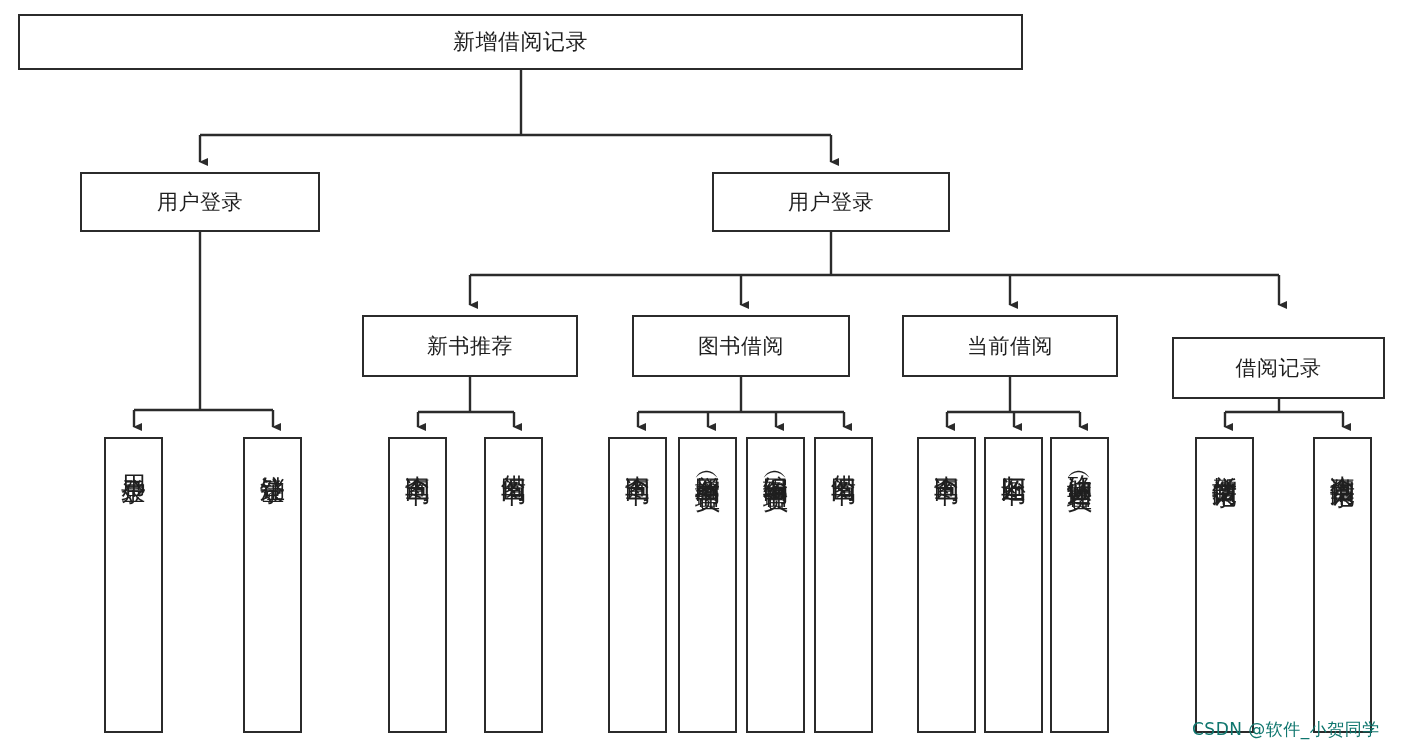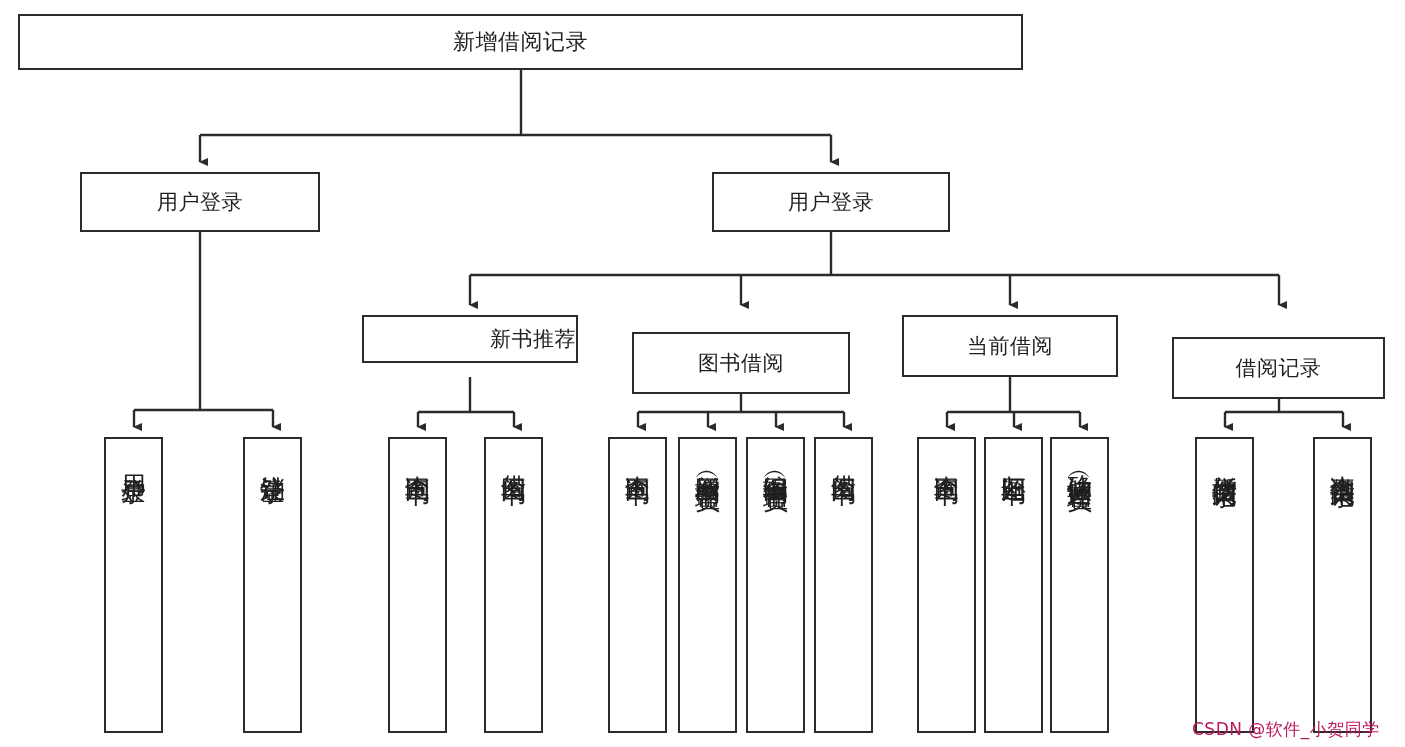--- a/index.html
+++ b/index.html
@@ -124,24 +124,24 @@
   <div id="nodes-layer">
       <div class="node horiz root" style="left: 18px; top: 14px; width: 1005px; height: 56px;">
         <span class="lbl">新增借阅记录</span>
       </div>
       <div class="node horiz" style="left: 80px; top: 172px; width: 240px; height: 60px;">
         <span class="lbl">用户登录</span>
       </div>
       <div class="node horiz" style="left: 712px; top: 172px; width: 238px; height: 60px;">
         <span class="lbl">用户登录</span>
       </div>
-      <div class="node horiz" style="left: 362px; top: 315px; width: 216px; height: 48px; justify-content: flex-end;">
+      <div class="node horiz" style="left: 362px; top: 315px; width: 216px; height: 62px;">
         <span class="lbl">新书推荐</span>
       </div>
-      <div class="node horiz" style="left: 632px; top: 332px; width: 218px; height: 62px;">
+      <div class="node horiz" style="left: 632px; top: 315px; width: 218px; height: 62px;">
         <span class="lbl">图书借阅</span>
       </div>
       <div class="node horiz" style="left: 902px; top: 315px; width: 216px; height: 62px; justify-content: center;">
         <span class="lbl">当前借阅</span>
       </div>
       <div class="node horiz" style="left: 1172px; top: 315px; width: 213px; height: 62px; margin-top: 22px;">
         <span class="lbl">借阅记录</span>
       </div>
       <div class="node vert" style="left: 104px; top: 437px; width: 59px; height: 296px;">
         <span class="lbl">用户登录</span>
@@ -177,14 +177,14 @@
         <span class="lbl">确认归还（管理员）</span>
       </div>
       <div class="node vert" style="left: 1195px; top: 437px; width: 59px; height: 296px;">
         <span class="lbl">新增借阅记录</span>
       </div>
       <div class="node vert" style="left: 1313px; top: 437px; width: 59px; height: 296px;">
         <span class="lbl">查询借阅记录</span>
       </div>
     </div>
 
-  <div class="watermark" style="left: 1192px; top: 718px; color: #be185d;">CSDN @软件_小贺同学</div>
+  <div class="watermark" style="left: 1192px; top: 718px; color: #0f766e;">CSDN @软件_小贺同学</div>
 </div>
 
 </body></html>

